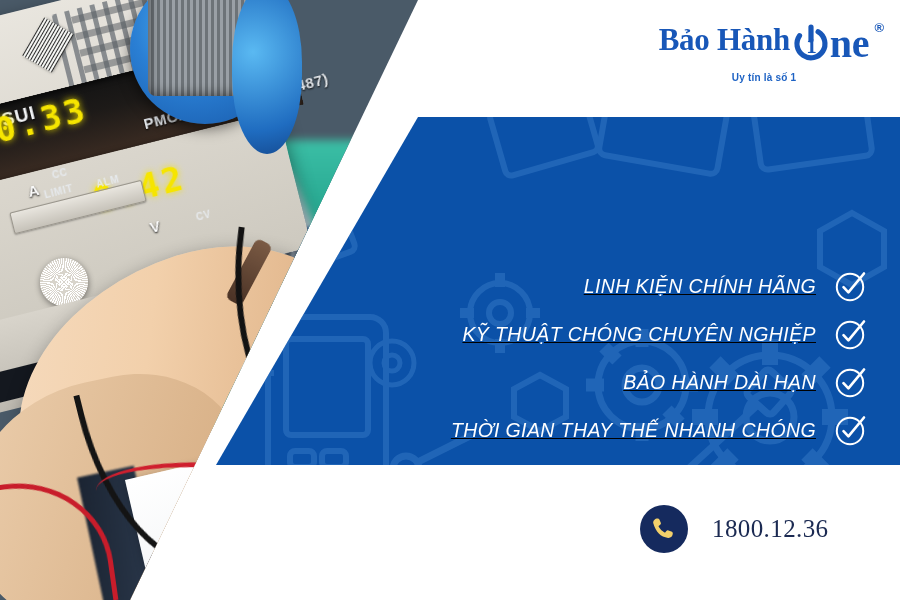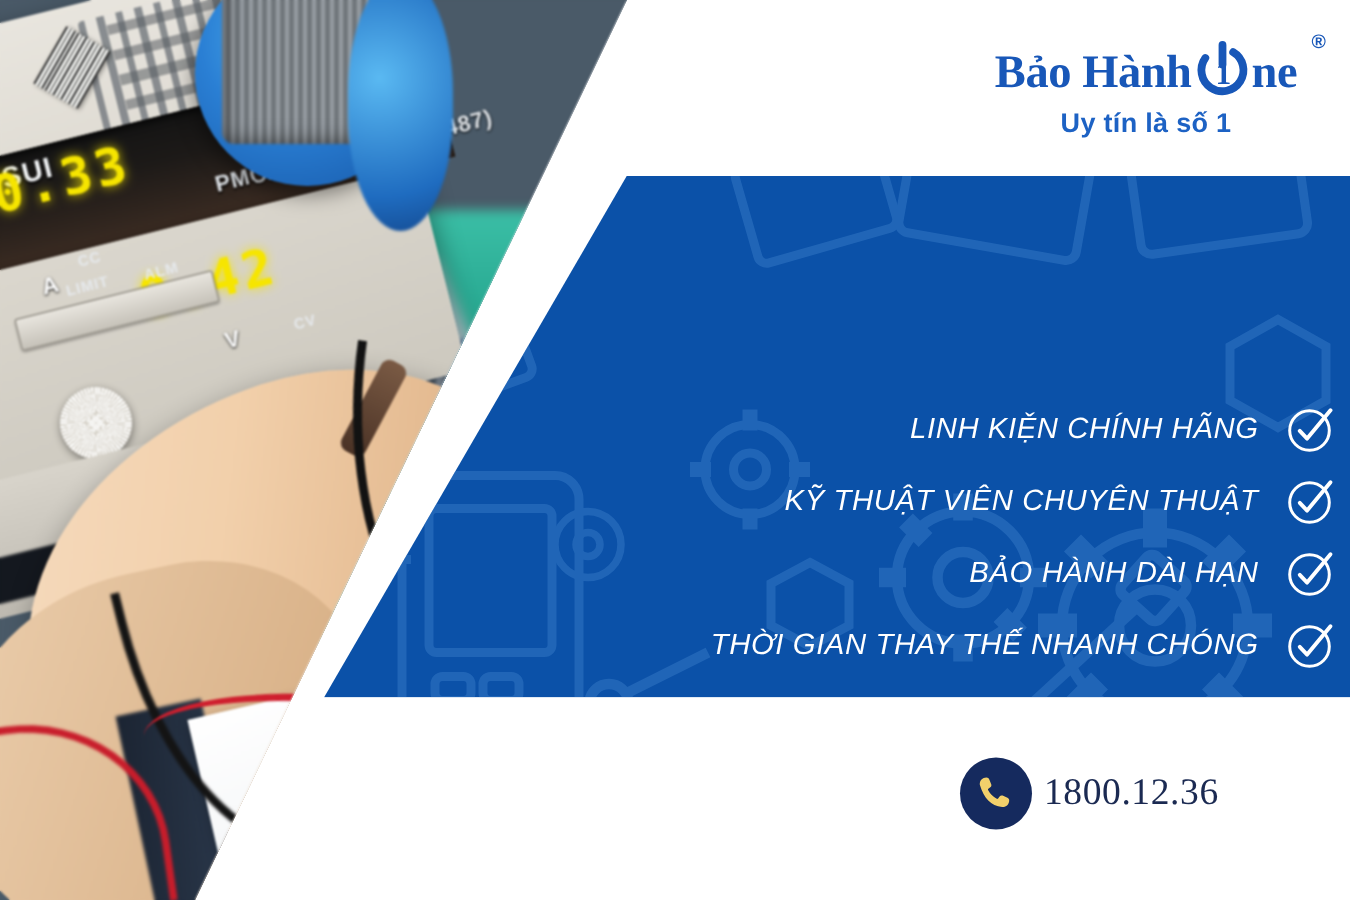--- a/index.html
+++ b/index.html
@@ -262,74 +262,74 @@
     overflow:hidden;
   }
   .panel-pattern { position:absolute; inset:0; opacity:.33; }
 
   
   .logo {
     position:absolute; right:18px; top:24px; width:236px; height:76px;
     text-align:center;
   }
   .logo-row {
-    display:flex; align-items:center; justify-content:center;
+    display:flex; justify-content:center;
     position:relative; height:46px;
   }
   .logo-txt1 {
     font-family:"Liberation Serif", serif;
     font-weight:bold; font-size:31px; color:#1857b8;
     letter-spacing:-.3px; line-height:1;
   }
   .logo-mark { position:relative; width:40px; height:40px; margin:0 -1px 0 1px; }
   .logo-txt2 {
     font-family:"Liberation Serif", serif;
-    font-weight:bold; font-size:31px; color:#1857b8; line-height:1;
+    font-weight:bold; font-size:40px; color:#1857b8; line-height:1;
     letter-spacing:-.3px;
   }
   .logo-reg {
     position:absolute; right:-2px; top:-4px;
     font-size:13px; color:#1857b8; font-weight:bold;
   }
   .logo-tag {
     font-family:"Liberation Sans", sans-serif;
-    font-weight:bold; font-size:18px; color:#1d62c4;
+    font-weight:bold; font-size:10px; color:#1d62c4;
     letter-spacing:.2px; margin-top:2px;
   }
 
   
   .headline {
     position:absolute; right:22px; top:126px; width:520px;
     text-align:right; color:#ffffff;
     font-family:"Liberation Serif", serif;
     font-weight:bold; font-size:40px; line-height:1.33;
     letter-spacing:.2px;
     text-shadow:0 2px 5px rgba(0,0,0,.30);
   }
   .headline .l1, .headline .l2 { display:block; white-space:nowrap; }
 
   
   .features {
-    position:absolute; right:9px; top:262px; width:620px;
+    position:absolute; right:32px; top:262px; width:620px;text-decoration:underline;
   }
   .feat {
     display:flex; align-items:center; justify-content:flex-end;
     gap:18px; height:48px;
   }
   .feat-label {
     color:#ffffff; font-style:italic; font-weight:normal;
     font-size:19.5px; letter-spacing:.4px; white-space:nowrap;
     font-family:"Liberation Sans", sans-serif;
   }
   .feat-ico { width:34px; height:34px; flex:0 0 34px; }
 
   
   .phonebar {
     position:absolute; left:640px; top:505px;
-    display:flex; align-items:center; gap:8px;
+    display:flex; align-items:center; gap:24px;
   }
   .phone-circle {
     width:48px; height:48px; border-radius:50%;
     background:#152a5e; flex:0 0 48px;
     display:flex; align-items:center; justify-content:center;
   }
   .phone-num {
     font-family:"Liberation Serif", serif;
     font-size:25px; color:#1b2a52; letter-spacing:.4px;
   }
@@ -507,21 +507,21 @@
       <span class="feat-label">LINH KIỆN CHÍNH HÃNG</span>
       <span class="feat-ico">
         <svg viewBox="0 0 34 34" width="34" height="34">
           <circle cx="16" cy="18" r="13.2" fill="none" stroke="#ffffff" stroke-width="2"></circle>
           <path d="M9.5 18.2 L14.4 23.4 L30 4.5" fill="none" stroke="#ffffff" stroke-width="2.6" stroke-linecap="round" stroke-linejoin="round"></path>
         </svg>
       </span>
     </div>
 
     <div class="feat">
-      <span class="feat-label">KỸ THUẬT VIÊN CHUYÊN THUẬT</span>
+      <span class="feat-label">KỸ THUẬT CHÓNG CHUYÊN NGHIỆP</span>
       <span class="feat-ico">
         <svg viewBox="0 0 34 34" width="34" height="34">
           <circle cx="16" cy="18" r="13.2" fill="none" stroke="#ffffff" stroke-width="2"></circle>
           <path d="M9.5 18.2 L14.4 23.4 L30 4.5" fill="none" stroke="#ffffff" stroke-width="2.6" stroke-linecap="round" stroke-linejoin="round"></path>
         </svg>
       </span>
     </div>
 
     <div class="feat">
       <span class="feat-label">BẢO HÀNH DÀI HẠN</span>

